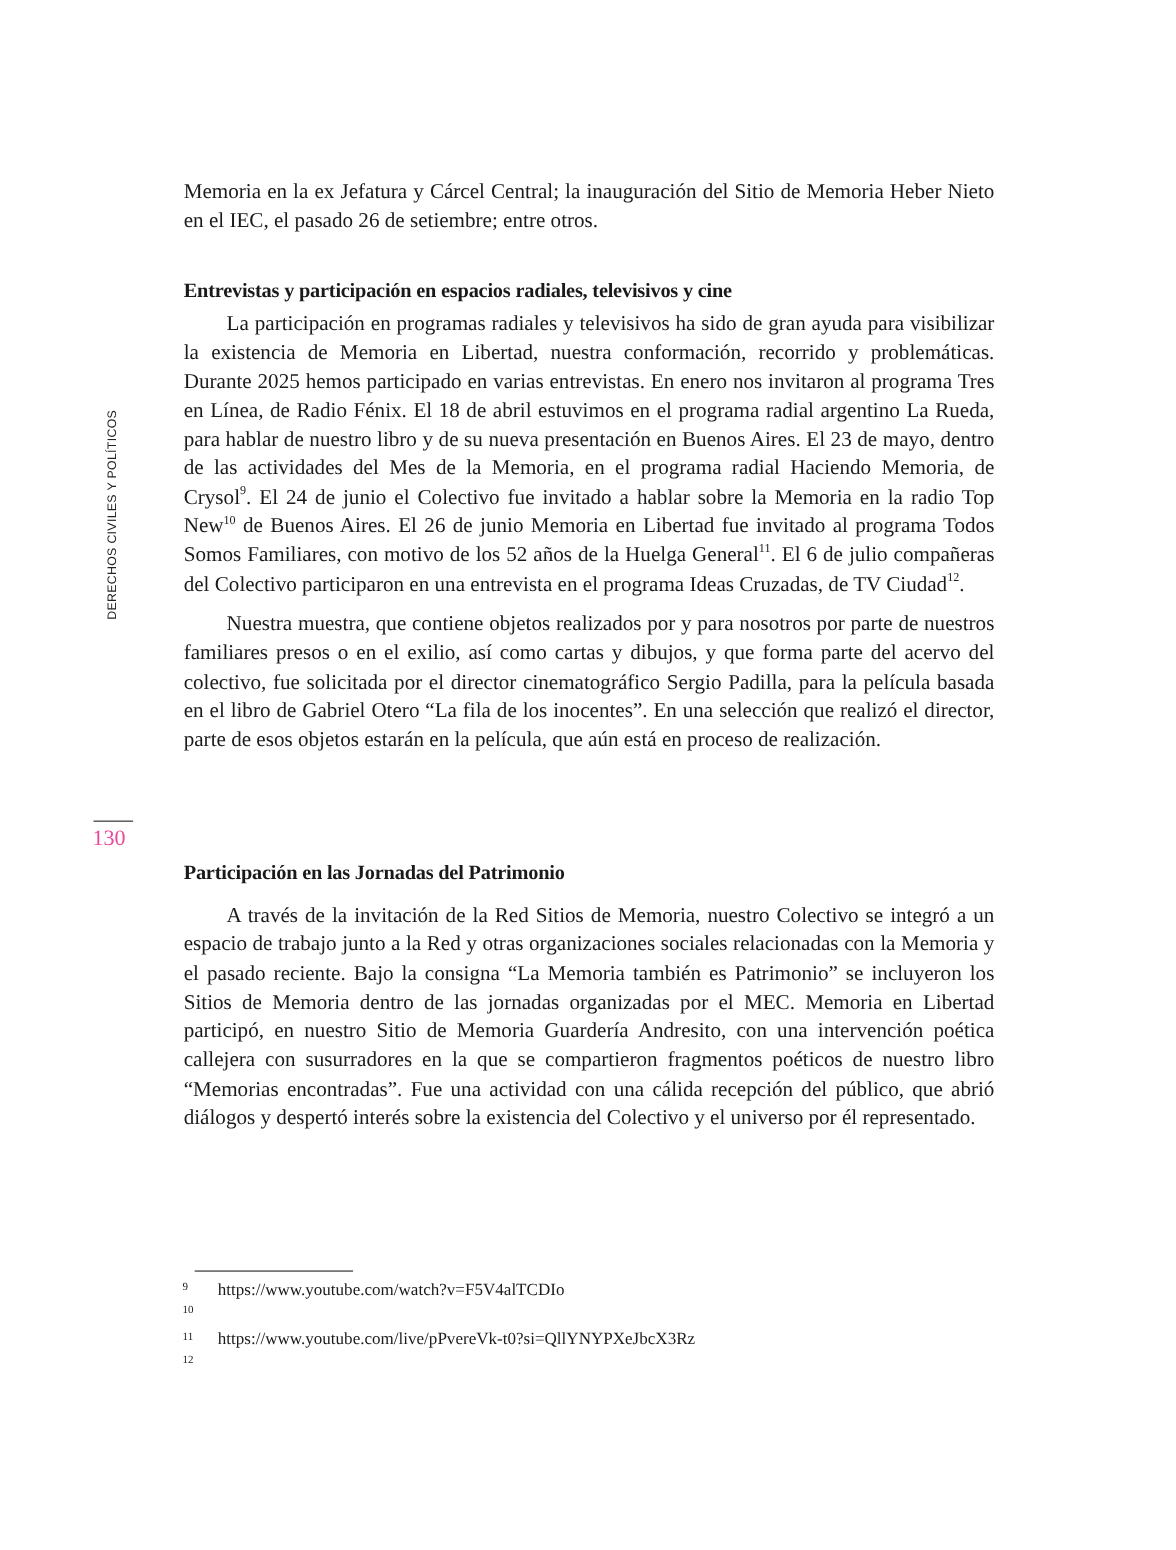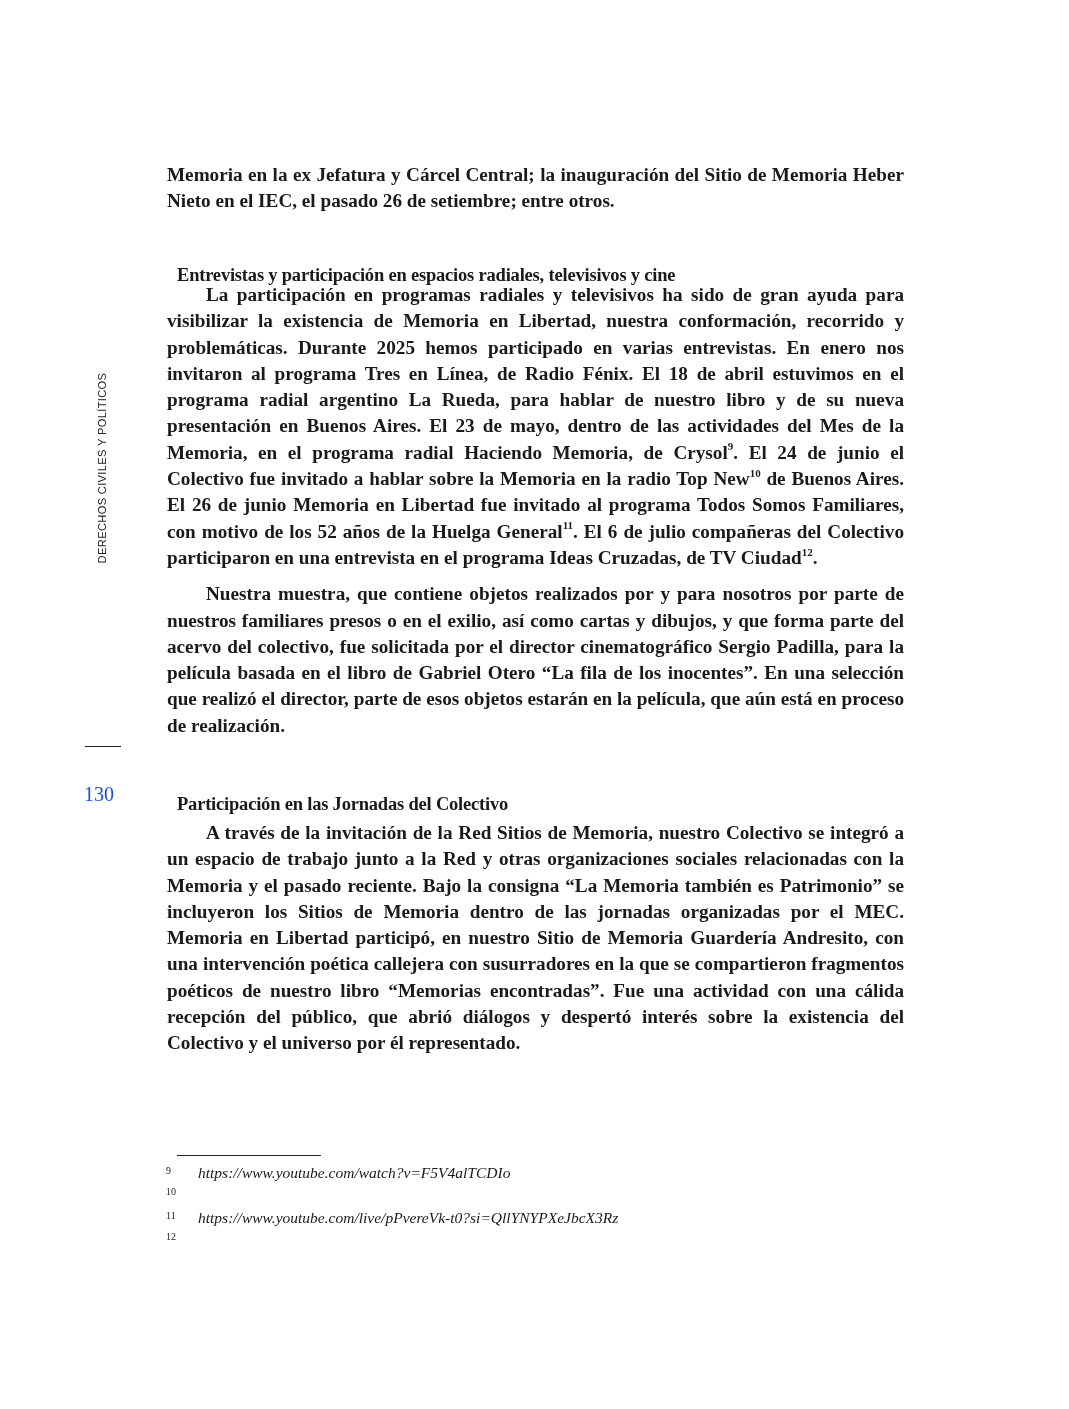--- a/index.html
+++ b/index.html
@@ -21,37 +21,36 @@
       width: 1069px; height: 1409px;
     }
     .body-text {
       position: absolute;
       left: 167px;
       width: 737px;
       font-size: 19.2px;
       line-height: 26.3px;
       text-align: justify;
       hyphens: manual;
-      font-weight: bold;
     }
     .body-text p {
       margin: 0;
     }
     .indent {
       text-indent: 39px;
     }
     .heading {
       position: absolute;
       left: 167px;
       width: 737px;
       font-size: 18.5px;
       line-height: 26px;
       font-weight: bold;
       letter-spacing: -0.2px;
-      margin: 10px;
+      margin: 0;
     }
     sup {
       font-size: 11px;
       line-height: 0;
       position: relative;
       top: -1px;
       vertical-align: super;
     }
     .running-head {
       position: absolute;
@@ -76,25 +75,25 @@
       position: absolute;
       left: 85px;
       top: 746px;
       width: 36px;
       height: 0;
       border-top: 1.3px solid #222;
     }
     .page-number {
       position: absolute;
       left: 84px;
-      top: 782px;
+      top: 750px;
       width: 40px;
       font-size: 20px;
       line-height: 24px;
-      color: #1d4ed8;
+      color: #ec4899;
     }
     .footnote-rule {
       position: absolute;
       left: 177px;
       top: 1155px;
       width: 144px;
       height: 0;
       border-top: 1.3px solid #222;
     }
     .footnotes {
@@ -111,21 +110,20 @@
     }
     .fn-num {
       width: 32px;
       font-size: 10px;
       position: relative;
       top: -4px;
       flex: none;
     }
     .fn-text {
       white-space: nowrap;
-      font-style: italic;
     }
   </style>
 </head>
 <body>
 
 <div class="page">
 
   <div class="running-head">
     <span>DERECHOS CIVILES Y POLÍTICOS</span>
   </div>
@@ -137,21 +135,21 @@
     <p>Memoria en la ex Jefatura y Cárcel Central; la inauguración del Sitio de Memoria Heber Nieto en el IEC, el pasado 26 de setiembre; entre otros.</p>
   </div>
 
   <h2 class="heading" style="top:252px;">Entrevistas y participación en espacios radiales, televisivos y cine</h2>
 
   <div class="body-text" style="top:282px;">
     <p class="indent"><span>La participación en programas radiales y televisivos ha sido de gran ayuda para visibili­zar la existencia de Memoria en Libertad, nuestra conformación, recorrido y problemáticas. Durante 2025 hemos participado en varias entrevistas. En enero nos invitaron al programa Tres en Línea, de Radio Fénix. El 18 de abril estuvimos en el programa radial argentino La Rueda, para hablar de nuestro libro y de su nueva presentación en Buenos Aires. El 23 de mayo, dentro de las actividades del Mes de la Memoria, en el programa radial Haciendo Memoria, de Crysol</span><sup>9</sup><span>. El 24 de junio el Colectivo fue invitado a hablar sobre la Memoria en la radio Top New</span><sup>10</sup><span> de Buenos Aires. El 26 de junio Memoria en Libertad fue invitado al programa Todos Somos Familiares, con motivo de los 52 años de la Huelga General</span><sup>11</sup><span>. El 6 de julio compañeras del Colectivo participaron en una entrevista en el programa Ideas Cruzadas, de TV Ciudad</span><sup>12</sup><span>.</span></p>
     <p class="indent" style="margin-top:10px;">Nuestra muestra, que contiene objetos realizados por y para nosotros por parte de nuestros familiares presos o en el exilio, así como cartas y dibujos, y que forma parte del acervo del colectivo, fue solicitada por el director cinematográfico Sergio Padilla, para la película basada en el libro de Gabriel Otero “La fila de los inocentes”. En una selección que realizó el director, parte de esos objetos estarán en la película, que aún está en proceso de realización.</p>
   </div>
 
-  <h2 class="heading" style="top:781px;">Participación en las Jornadas del Colectivo</h2>
+  <h2 class="heading" style="top:781px;">Participación en las Jornadas del Patrimonio</h2>
 
   <div class="body-text" style="top:820px;">
     <p class="indent">A través de la invitación de la Red Sitios de Memoria, nuestro Colectivo se integró a un espacio de trabajo junto a la Red y otras organizaciones sociales relacionadas con la Memoria y el pasado reciente. Bajo la consigna “La Memoria también es Patrimonio” se incluyeron los Sitios de Memoria dentro de las jornadas organizadas por el MEC. Memoria en Libertad participó, en nuestro Sitio de Memoria Guardería Andresito, con una inter­vención poética callejera con susurradores en la que se compartieron fragmentos poéticos de nuestro libro “Memorias encontradas”. Fue una actividad con una cálida recepción del público, que abrió diálogos y despertó interés sobre la existencia del Colectivo y el universo por él representado.</p>
   </div>
 
   <div class="footnote-rule"></div>
 
   <div class="footnotes">
     <div class="footnote">
       <span class="fn-num">9</span>

